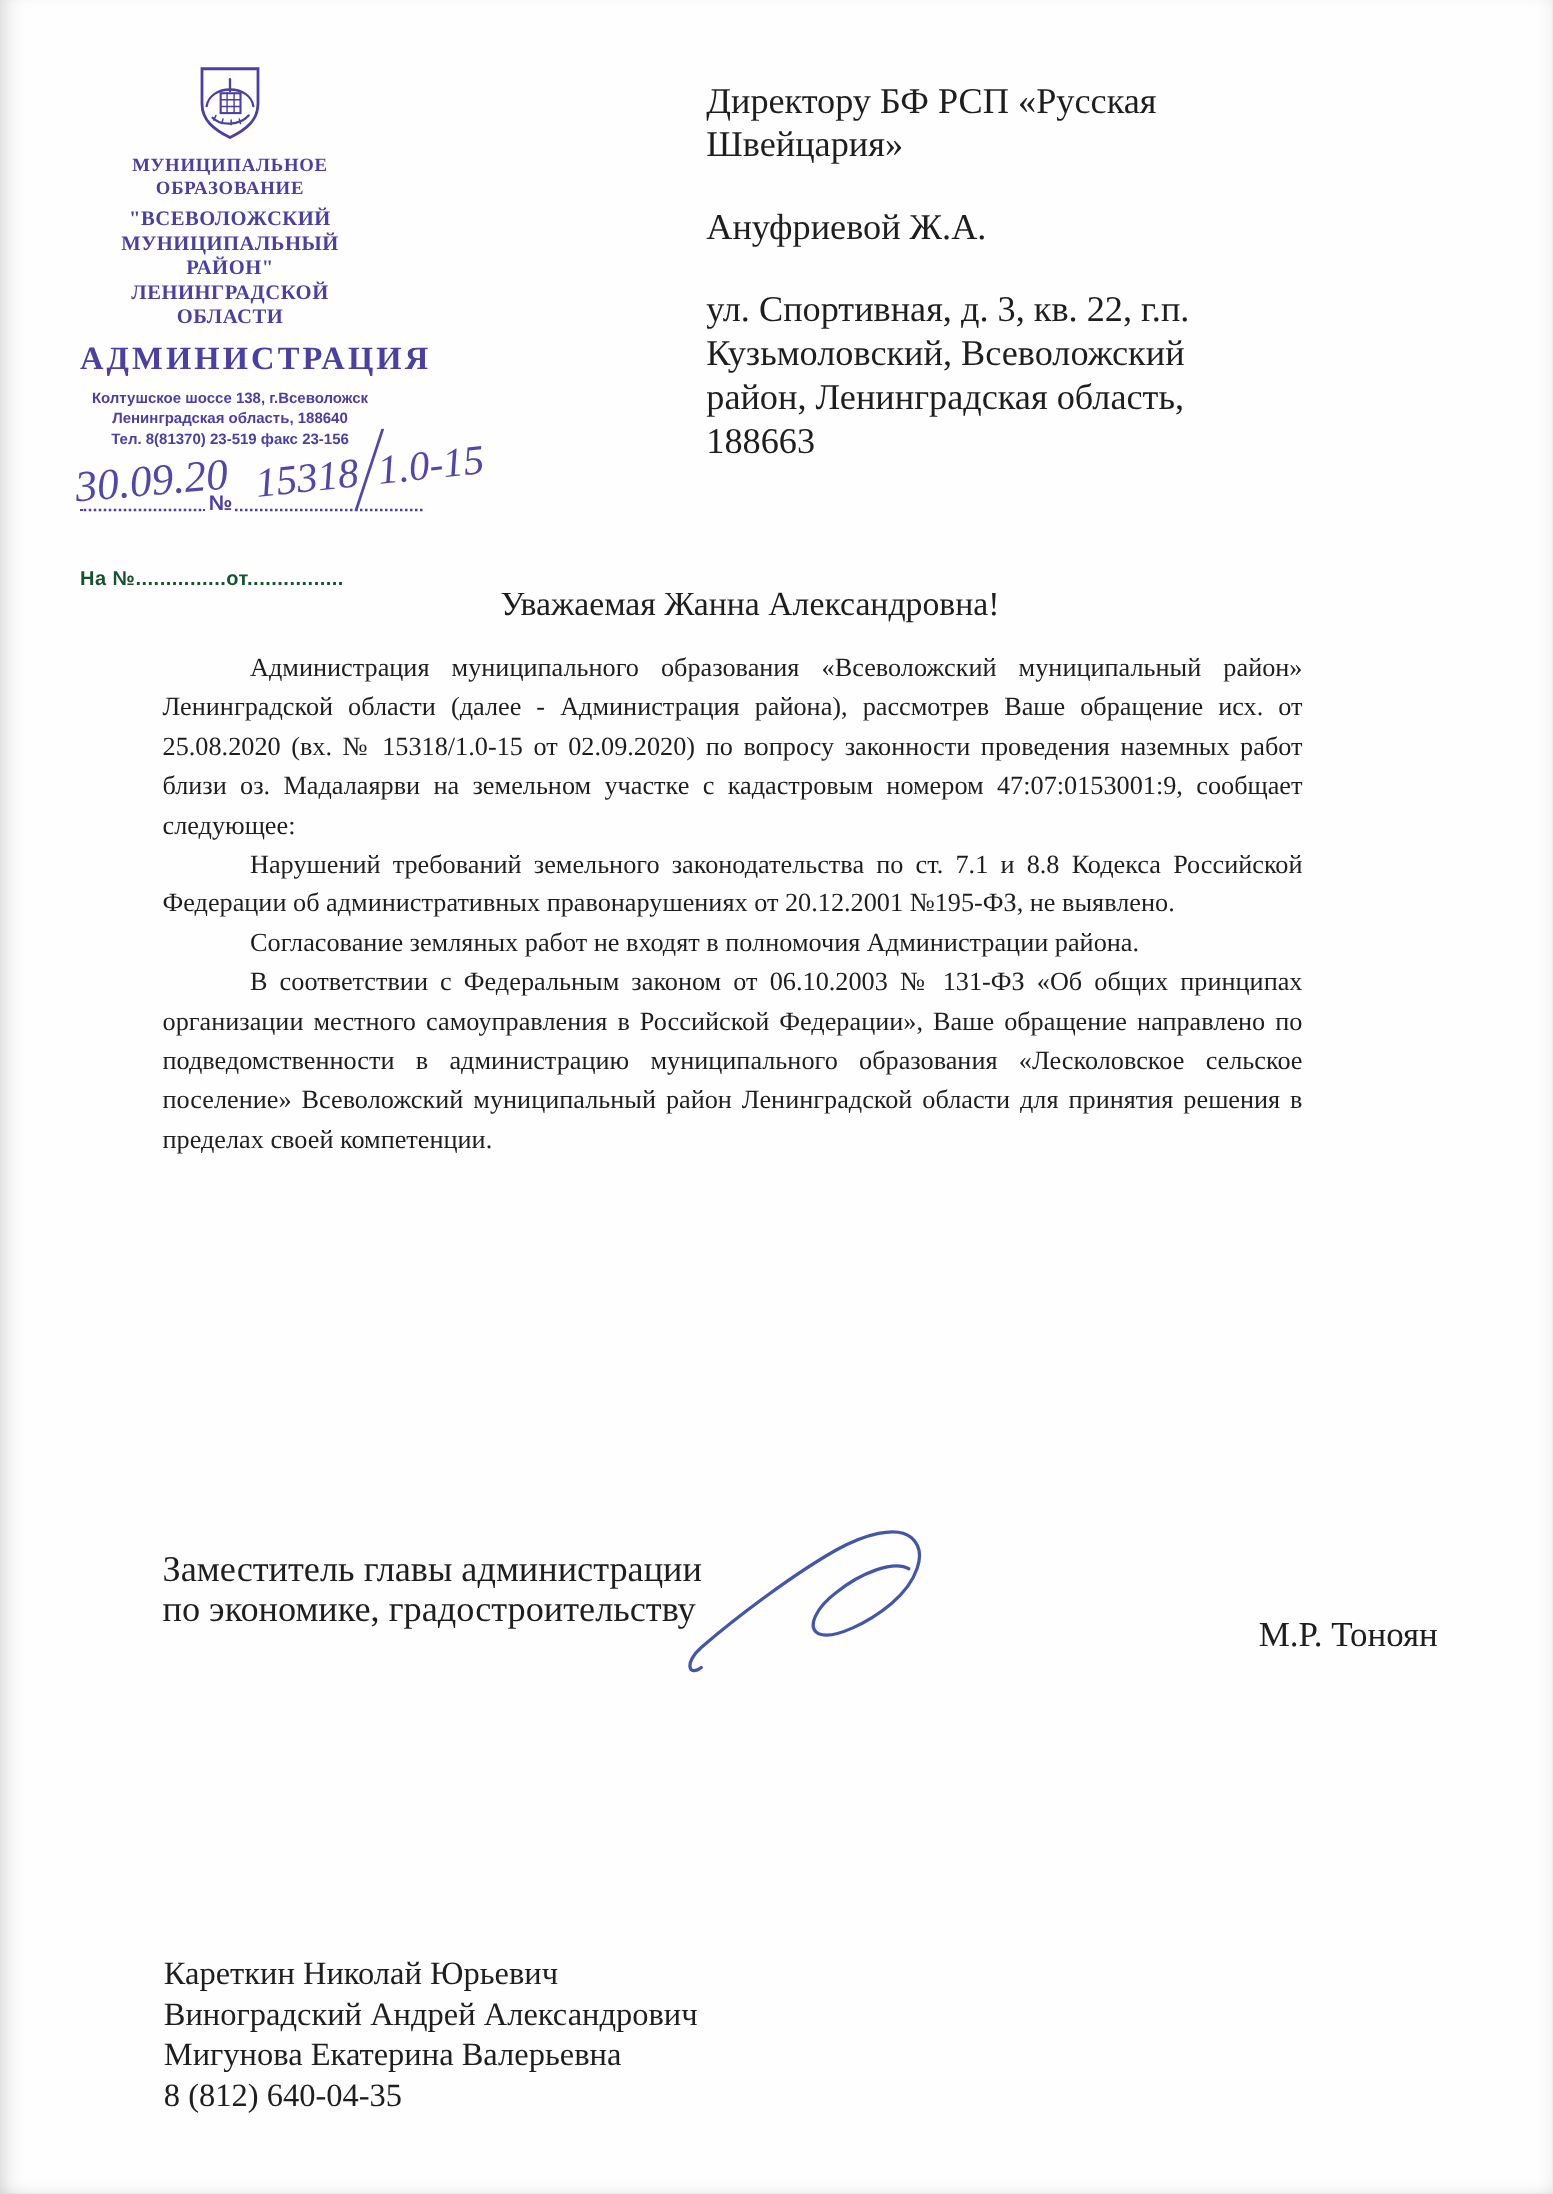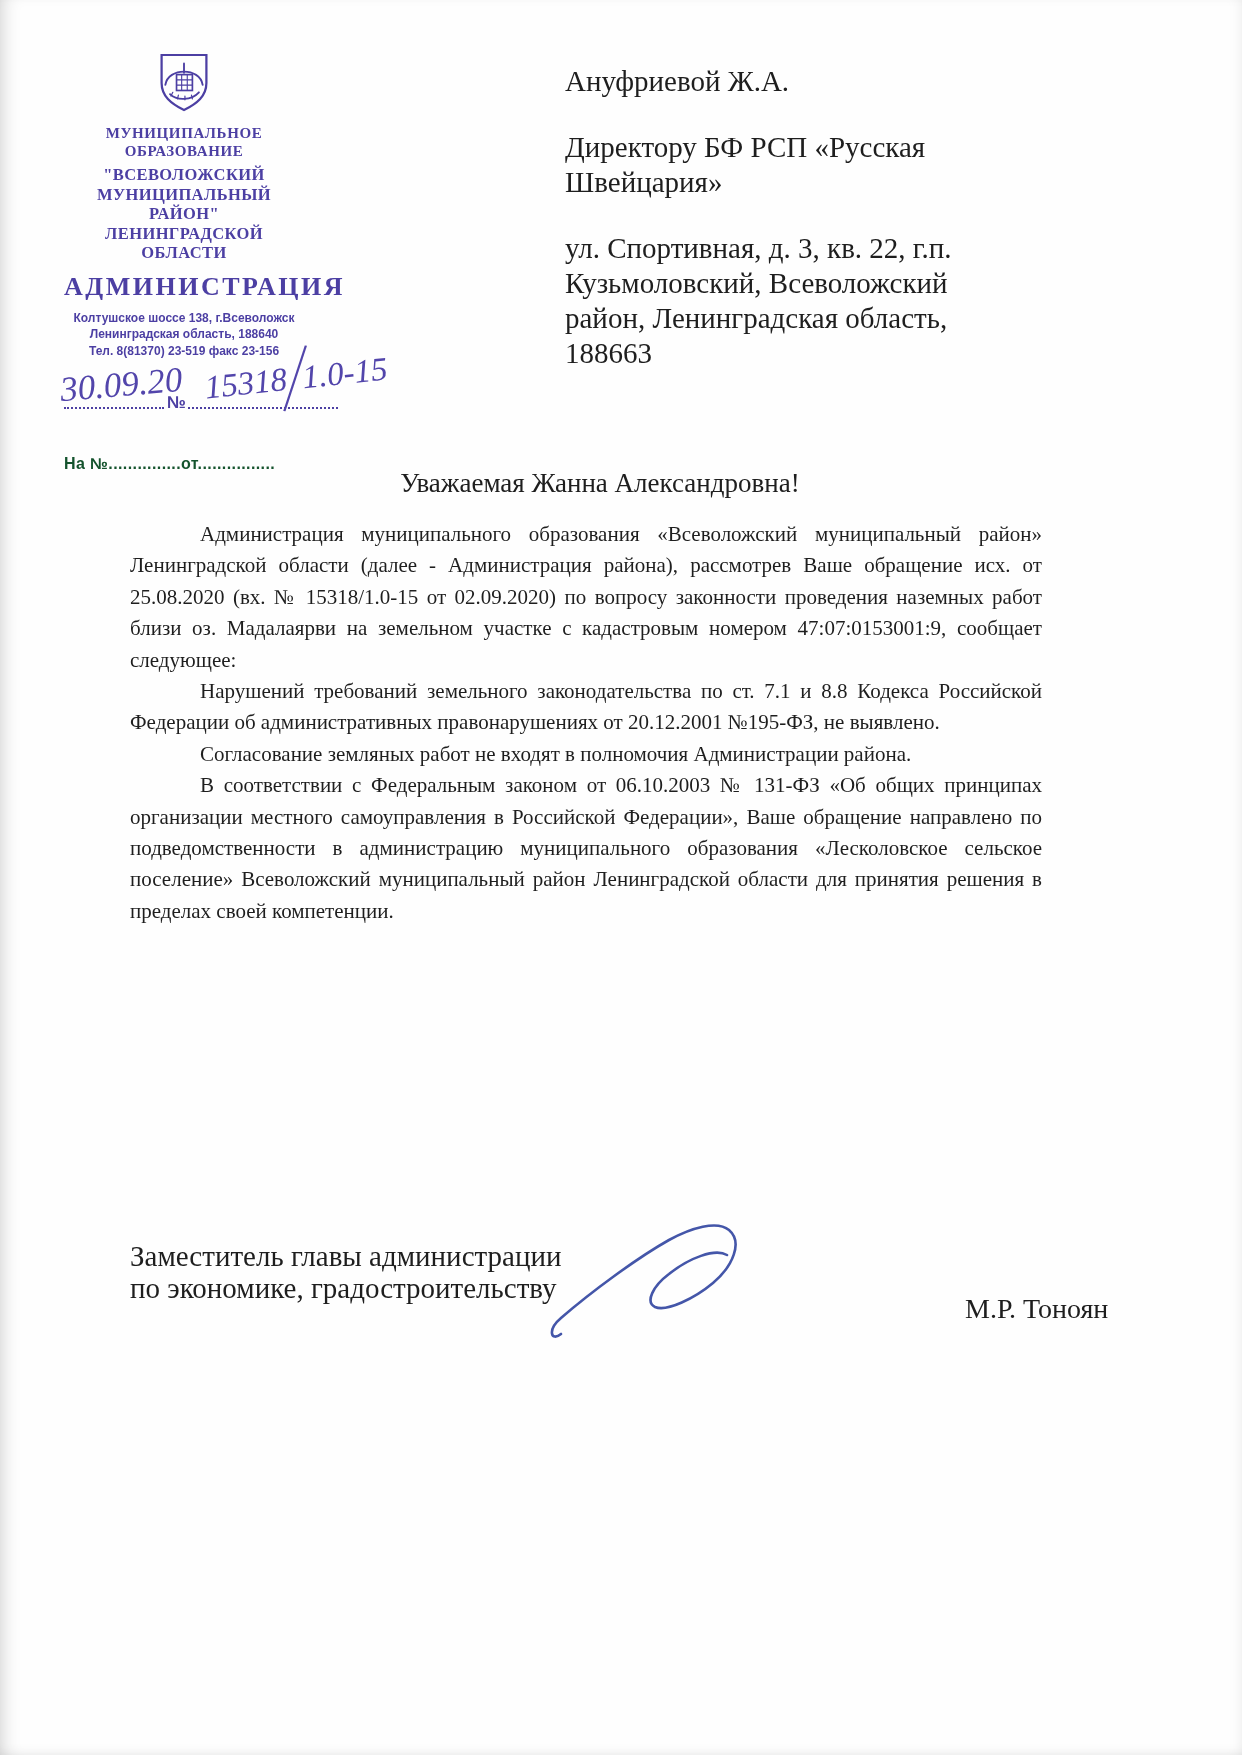--- a/index.html
+++ b/index.html
@@ -43,21 +43,21 @@
   
   .recipient{position:absolute;left:565px;top:64px;width:462px;font-size:29px;line-height:35px;}
   .recipient p{margin:0 0 31px 0;}
   
   .salutation{position:absolute;left:144px;top:468px;width:912px;text-align:center;font-size:27px;}
   .letter-body{position:absolute;left:130px;top:519px;width:912px;}
   .letter-body p{margin:0;font-size:21px;line-height:31.4px;text-indent:70px;text-align:justify;}
   
   .signer-title{position:absolute;left:130px;top:1240px;width:510px;font-size:29px;line-height:32px;}
   .autograph{position:absolute;left:545px;top:1222px;}
-  .signer-name{position:absolute;left:965px;top:1293px;font-size:28px;}
+  .signer-name{position:absolute;left:1007px;top:1293px;font-size:28px;}
   
   .footer{position:absolute;left:131px;top:1563px;font-size:26px;line-height:32.5px;}
   .footer div{margin:0;}
 </style>
 </head>
 <body>
 
 <div class="page">
 
   <div class="letterhead">
@@ -83,22 +83,22 @@
       <span class="dotline dot1"></span>
       <span class="ref-no">№</span>
       <span class="dotline dot2"></span>
       <span class="hw hw-date">30.09.20</span>
       <span class="hw hw-num"><span>15318</span><span class="hw-slash">/</span><span>1.0-15</span></span>
     </div>
     <div class="reply-line">На №...............от................</div>
   </div>
 
   <div class="recipient">
+    <p>Директору БФ РСП «Русская Швейцария»</p>
     <p>Ануфриевой Ж.А.</p>
-    <p>Директору БФ РСП «Русская Швейцария»</p>
     <p>ул. Спортивная, д. 3, кв. 22, г.п. Кузьмоловский, Всеволожский район, Ленинградская область, 188663</p>
   </div>
 
   <div class="salutation">Уважаемая Жанна Александровна!</div>
 
   <div class="letter-body">
     <p>Администрация муниципального образования «Всеволожский муниципальный район» Ленинградской области (далее - Администрация района), рассмотрев Ваше обращение исх. от 25.08.2020 (вх. № 15318/1.0-15 от 02.09.2020) по вопросу законности проведения наземных работ близи оз. Мадалаярви на земельном участке с кадастровым номером 47:07:0153001:9, сообщает следующее:</p>
     <p>Нарушений требований земельного законодательства по ст. 7.1 и 8.8 Кодекса Российской Федерации об административных правонарушениях от 20.12.2001 №195-ФЗ, не выявлено.</p>
     <p>Согласование земляных работ не входят в полномочия Администрации района.</p>
     <p>В соответствии с Федеральным законом от 06.10.2003 № 131-ФЗ «Об общих принципах организации местного самоуправления в Российской Федерации», Ваше обращение направлено по подведомственности в администрацию муниципального образования «Лесколовское сельское поселение» Всеволожский муниципальный район Ленинградской области для принятия решения в пределах своей компетенции.</p>
@@ -106,14 +106,20 @@
 
   <div class="signer-title">
     <div>Заместитель главы администрации</div>
     <div>по экономике, градостроительству</div>
   </div>
   <svg class="autograph" width="270" height="130" viewBox="0 0 270 130" fill="none" stroke="#4456a9" stroke-width="2.6" stroke-linecap="round">
     <path d="M16 112 C6 120 2 108 16 96 C46 70 92 36 124 18 C146 6 172 -2 184 8 C198 20 188 44 168 61 C150 76 122 90 110 85 C100 80 108 64 124 52 C144 36 170 26 182 33"></path>
   </svg>
   <div class="signer-name">М.Р. Тоноян</div>
 
+  <div class="footer">
+    <div>Кареткин Николай Юрьевич</div>
+    <div>Виноградский Андрей Александрович</div>
+    <div>Мигунова Екатерина Валерьевна</div>
+    <div>8 (812) 640-04-35</div>
+  </div>
 
 </div>
 
 </body></html>

